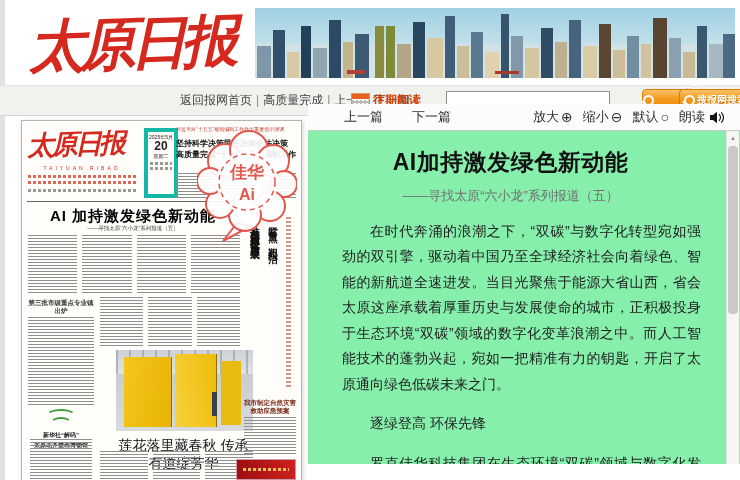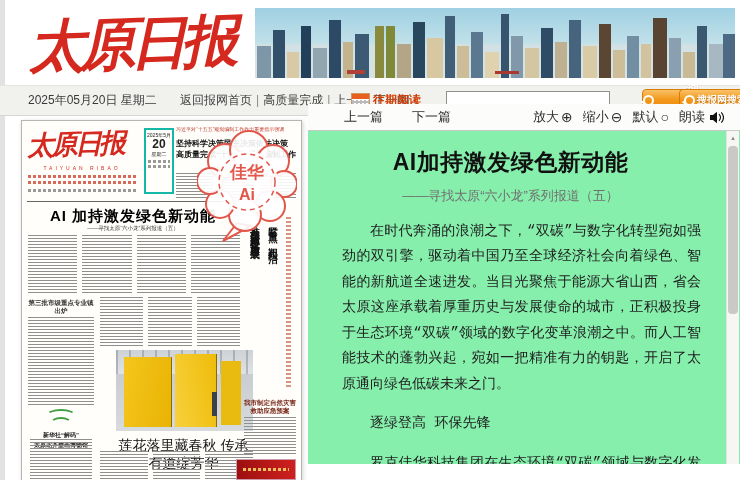--- a/index.html
+++ b/index.html
@@ -38,21 +38,21 @@
 
   
   .thumb{position:absolute;left:21px;top:120px;width:279px;height:360px;background:#fffefb;
     border:1px solid #b5b5b2;box-shadow:1px 1px 4px rgba(0,0,0,.18);overflow:hidden;cursor:pointer;}
   .thumb .abs{position:absolute;}
   .t-mast{left:5px;top:6px;width:112px;font-family:"DejaVu Serif","Liberation Serif",serif;
     font-size:27px;font-weight:900;font-style:italic;color:#d5281e;letter-spacing:-3px;line-height:34px;white-space:nowrap;transform:rotate(-2deg);}
   .t-mast-en{left:8px;top:44px;width:104px;font-size:5px;color:#d5281e;letter-spacing:3px;text-align:center;}
   .rline{height:3px;background:repeating-linear-gradient(90deg,#d86a5a 0 3px,transparent 3px 5px);}
   .gline{height:3px;background:repeating-linear-gradient(90deg,#999 0 3px,transparent 3px 5px);}
-  .t-datebox{left:122px;top:7px;width:26px;height:62px;border:2px solid #14b8a6;text-align:center;color:#222;}
+  .t-datebox{left:122px;top:7px;width:26px;height:62px;border:4px solid #14b8a6;text-align:center;color:#222;}
   .t-datebox .dm{font-size:5px;margin-top:2px;}
   .t-datebox .dd{font-size:12px;font-weight:bold;line-height:13px;}
   .t-datebox .dw{font-size:5px;}
   .t-kicker{left:154px;top:5px;width:120px;font-size:5px;color:#c0392b;line-height:6px;}
   .t-h1{left:154px;top:18px;width:120px;font-size:8px;font-weight:bold;color:#111;line-height:10px;}
   .t-h2{left:154px;top:29px;width:120px;font-size:8px;font-weight:bold;color:#111;line-height:10px;}
   .t-rule{left:5px;top:80px;width:210px;border-top:1px solid #666;}
   .t-ai-h{left:5px;top:86px;width:212px;font-size:15px;font-weight:bold;color:#000;text-align:center;letter-spacing:1px;}
   .t-ai-s{left:5px;top:104px;width:212px;font-size:5.5px;color:#333;text-align:center;}
   .cols{display:flex;gap:5px;}
@@ -96,21 +96,21 @@
   .anav a{position:absolute;top:0;line-height:26px;color:#2e2e2e;text-decoration:none;cursor:pointer;}
   .aprev{left:36px;}
   .anext{left:104px;}
   .ctrls{position:absolute;right:16px;top:0;line-height:26px;display:flex;gap:10px;}
   .ctrl{display:flex;align-items:center;gap:2px;color:#1e1e1e;cursor:pointer;text-decoration:none;position:static!important;}
   .ctrl .g{font-size:14px;line-height:1;}
   .spk{display:inline-block;margin-left:2px;}
   .abody{position:absolute;left:0;top:27px;width:405px;height:333px;overflow:hidden;padding:0 0 0 0;}
   .abody h1{margin:16px 30px 0;font-size:23px;font-weight:bold;color:#111;text-align:center;letter-spacing:.5px;}
   .asub{margin-top:9px;font-size:13px;color:#707070;text-align:center;}
-  .abody p{margin:14px 12px 14px 34px;font-size:14px;line-height:1.82;color:#1d1d1d;text-indent:2em;text-align:justify;font-family:Liberation Mono, monospace;}
+  .abody p{margin:14px 12px 14px 34px;font-size:14px;line-height:1.82;color:#1d1d1d;text-indent:2em;text-align:justify;}
   .sbar{position:absolute;right:1px;top:27px;width:12px;height:333px;background:#f6f6f5;border-left:1px solid #e4e4e2;}
   .sup{width:12px;height:13px;text-align:center;font-size:7px;line-height:13px;color:#8a8a8a;cursor:pointer;}
   .sthumb{position:absolute;left:1px;top:15px;width:10px;height:168px;background:#c9c9c7;border-radius:4px;cursor:grab;}
 </style>
 </head>
 <body>
 
 <div id="page">
   <div class="edge"></div>
 
@@ -162,21 +162,20 @@
           <rect x="454" y="36" width="14" height="34" fill="#a8b8c2"></rect>
             <rect x="468" y="26" width="12" height="44" fill="#4c6a84"></rect>
           <rect x="92" y="62" width="18" height="4" fill="#b04038"></rect>
             <rect x="240" y="63" width="24" height="3" fill="#a83830"></rect>
         </g>
       </svg>
     </div>
   </div>
 
   <div class="toolbar">
-    <span class="tdate">2025年05月20日 星期二</span>
     <span class="tlinks"><a>返回报网首页</a><span class="sep">|</span><a>高质量完成</a><span class="sep">|</span><a>上一期</a>&nbsp;<a>下一期</a><span class="sep">|</span></span>
     <span class="cal"></span>
     <a class="archive">往期阅读</a>
     <input class="search" style="">
     <button class="btn b1">
         <span class="lens"></span>
         <span>搜 索</span>
       </button>
     <button class="btn b2">
         <span class="lens"></span>

